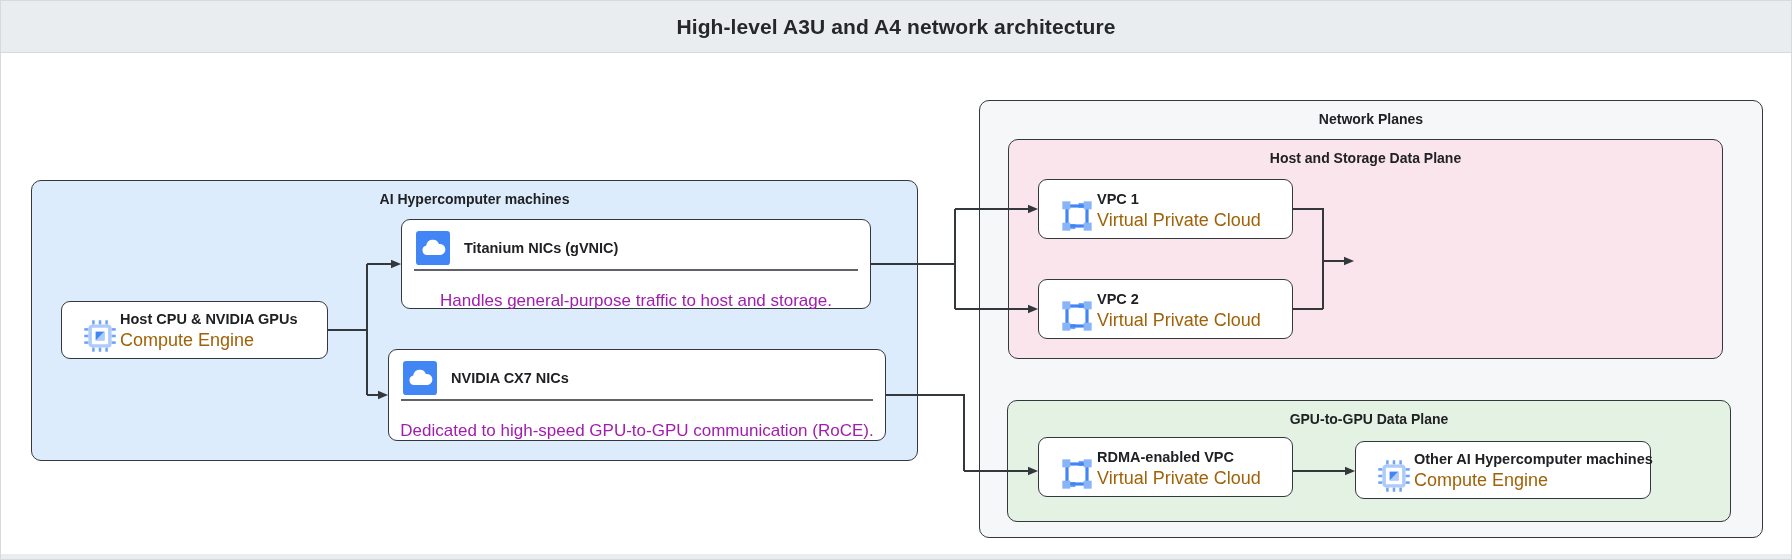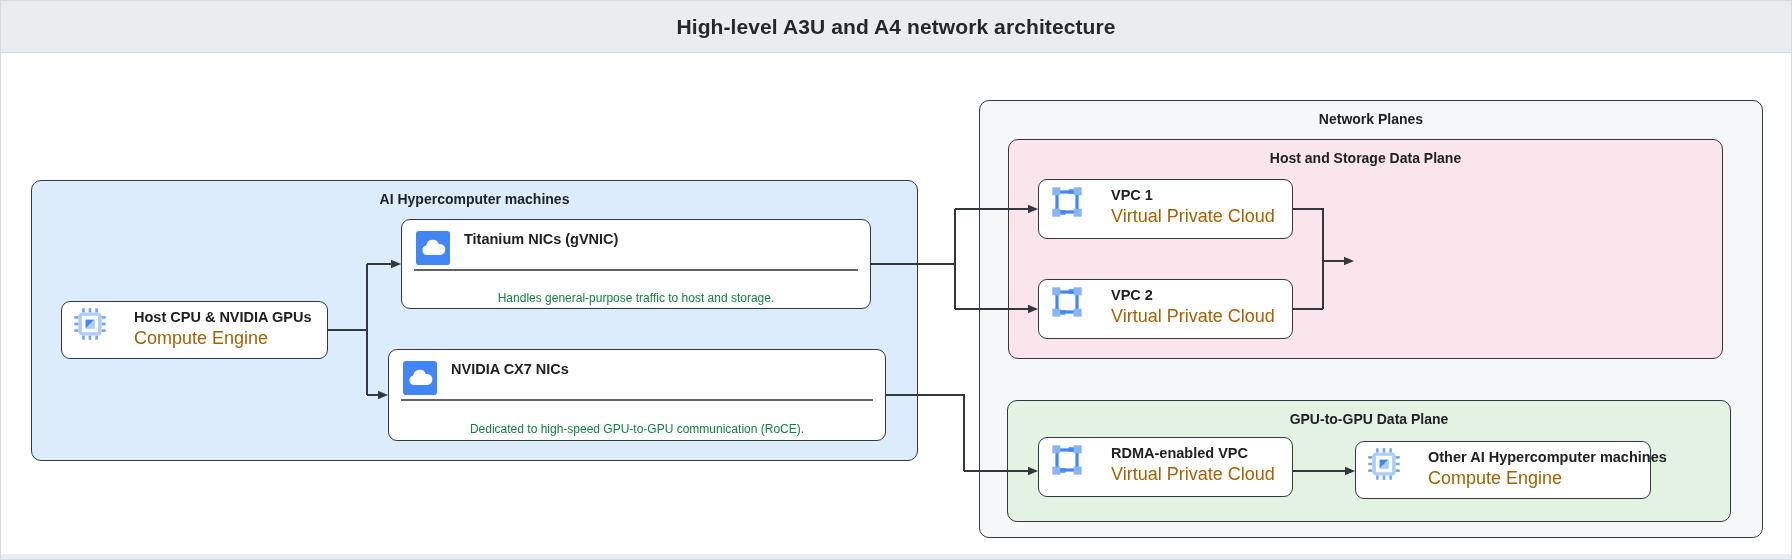--- a/index.html
+++ b/index.html
@@ -16,33 +16,33 @@
   
   .group{position:absolute;border:1.6px solid var(--line,#33383c);border-radius:10px;box-sizing:border-box;}
   .group-label{position:absolute;left:0;right:0;top:10px;text-align:center;
                font-size:14px;font-weight:700;color:#202124;}
   .g-blue {background:var(--light_blue_fill,#ddecfc);}
   .g-gray {background:var(--gray_fill,#f6f7f8);}
   .g-pink {background:var(--pink_fill,#fbe5ec);}
   .g-green{background:var(--green_fill,#e4f2e4);}
   
   .card{position:absolute;background:#ffffff;border:1.6px solid var(--line,#33383c);
-        border-radius:9px;box-sizing:border-box;display:flex;align-items:flex-start;
-        padding:6px 12px;gap:28px;}
+        border-radius:9px;box-sizing:border-box;display:flex;align-items:flex-end;
+        padding:6px 22px;gap:4px;}
   .card .txt{display:flex;flex-direction:column;justify-content:center;line-height:1.28;}
   .card .t{font-size:14.5px;font-weight:700;color:#202124;white-space:nowrap;}
   .card .s{font-size:18px;font-weight:400;color:#a16207;white-space:nowrap;}
   .nicon{width:32px;height:32px;flex:0 0 auto;display:block;}
   
   .card.nic{flex-direction:column;align-items:stretch;padding:0;gap:0;}
-  .nic .toprow{display:flex;align-items:flex-start;gap:14px;padding:11px 14px 4px 14px;flex:1;}
+  .nic .toprow{display:flex;align-items:center;gap:14px;padding:11px 14px 4px 14px;flex:1;}
   .nic .toprow .nicon{width:34px;height:34px;}
   .nic .divider{height:0;border-top:2px solid #5f6368;margin:0 12px;}
   .nic .desc{flex:1;display:flex;align-items:center;justify-content:center;
-             font-size:12px;color:#15803d;padding:20px 10px 4px 10px;}
+             font-size:17px;color:#a21caf;padding:20px 10px 4px 10px;}
   
   #wires{position:absolute;left:0;top:0;pointer-events:none;}
   .hidden-defs{position:absolute;width:0;height:0;overflow:hidden;}
 </style>
 </head>
 <body>
 
 <svg class="hidden-defs" aria-hidden="true">
   <defs>
     <symbol id="sym-compute" viewBox="0 0 24 24">

